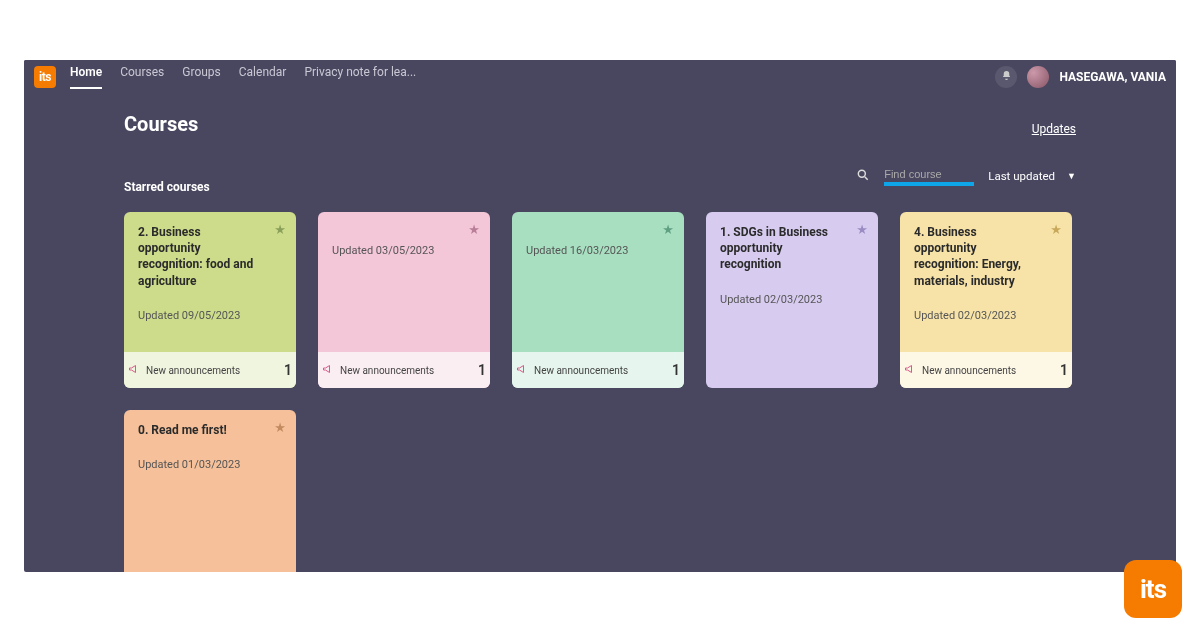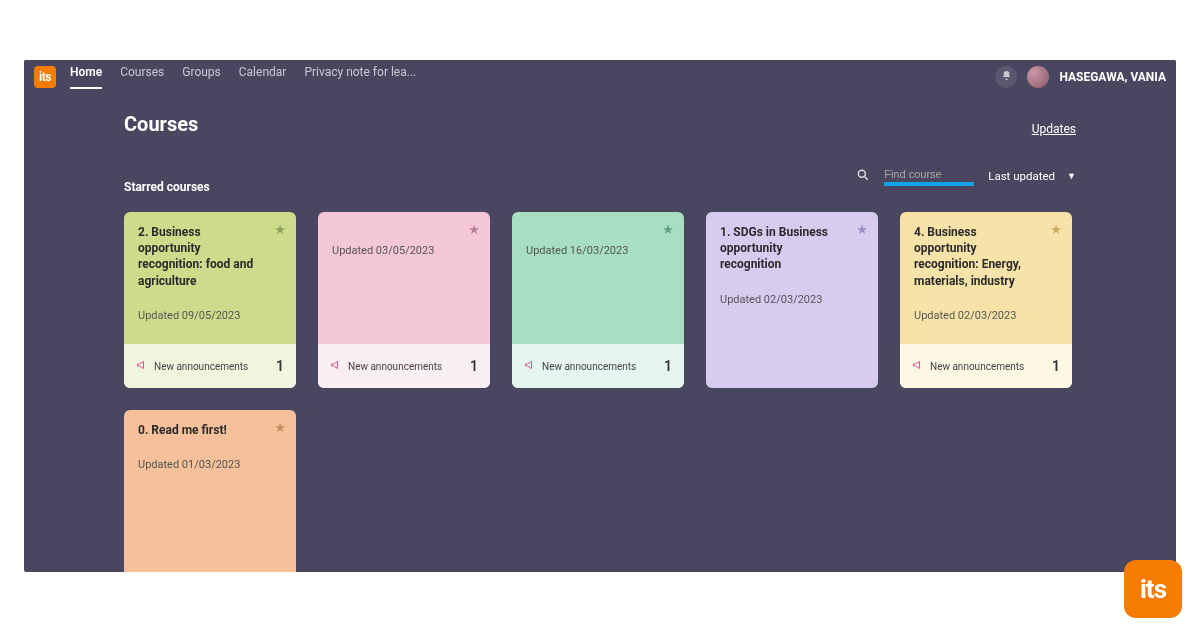--- a/index.html
+++ b/index.html
@@ -107,23 +107,23 @@
   .card-title {
     font-size: 12px; font-weight: 700; line-height: 1.35;
     color: #2b2b2b; padding-right: 18px;
   }
   .card-updated { font-size: 11px; color: #555; margin-top: 20px; }
   .star {
     position: absolute; top: 10px; right: 10px;
     font-size: 13px; cursor: pointer;
   }
   .card-footer {
-    height: 44px;
+    height: 36px;
     display: flex; align-items: center;
-    padding: 0 12px;
+    padding: 0 4px;
     font-size: 10px; color: #444;
     gap: 6px;
   }
   .card-footer .count { margin-left: auto; font-size: 14px; font-weight: 600; color: #333; }
   .mega { color: #d65a8b; font-size: 11px; }
 
   .c-green  { background: #cddc8b; } .c-green  .card-footer { background: #f0f5df; }
   .c-pink   { background: #f3c6d8; } .c-pink   .card-footer { background: #fbeef3; }
   .c-teal   { background: #a8dfc1; } .c-teal   .card-footer { background: #e6f6ee; }
   .c-purple { background: #d7ccf0; }

